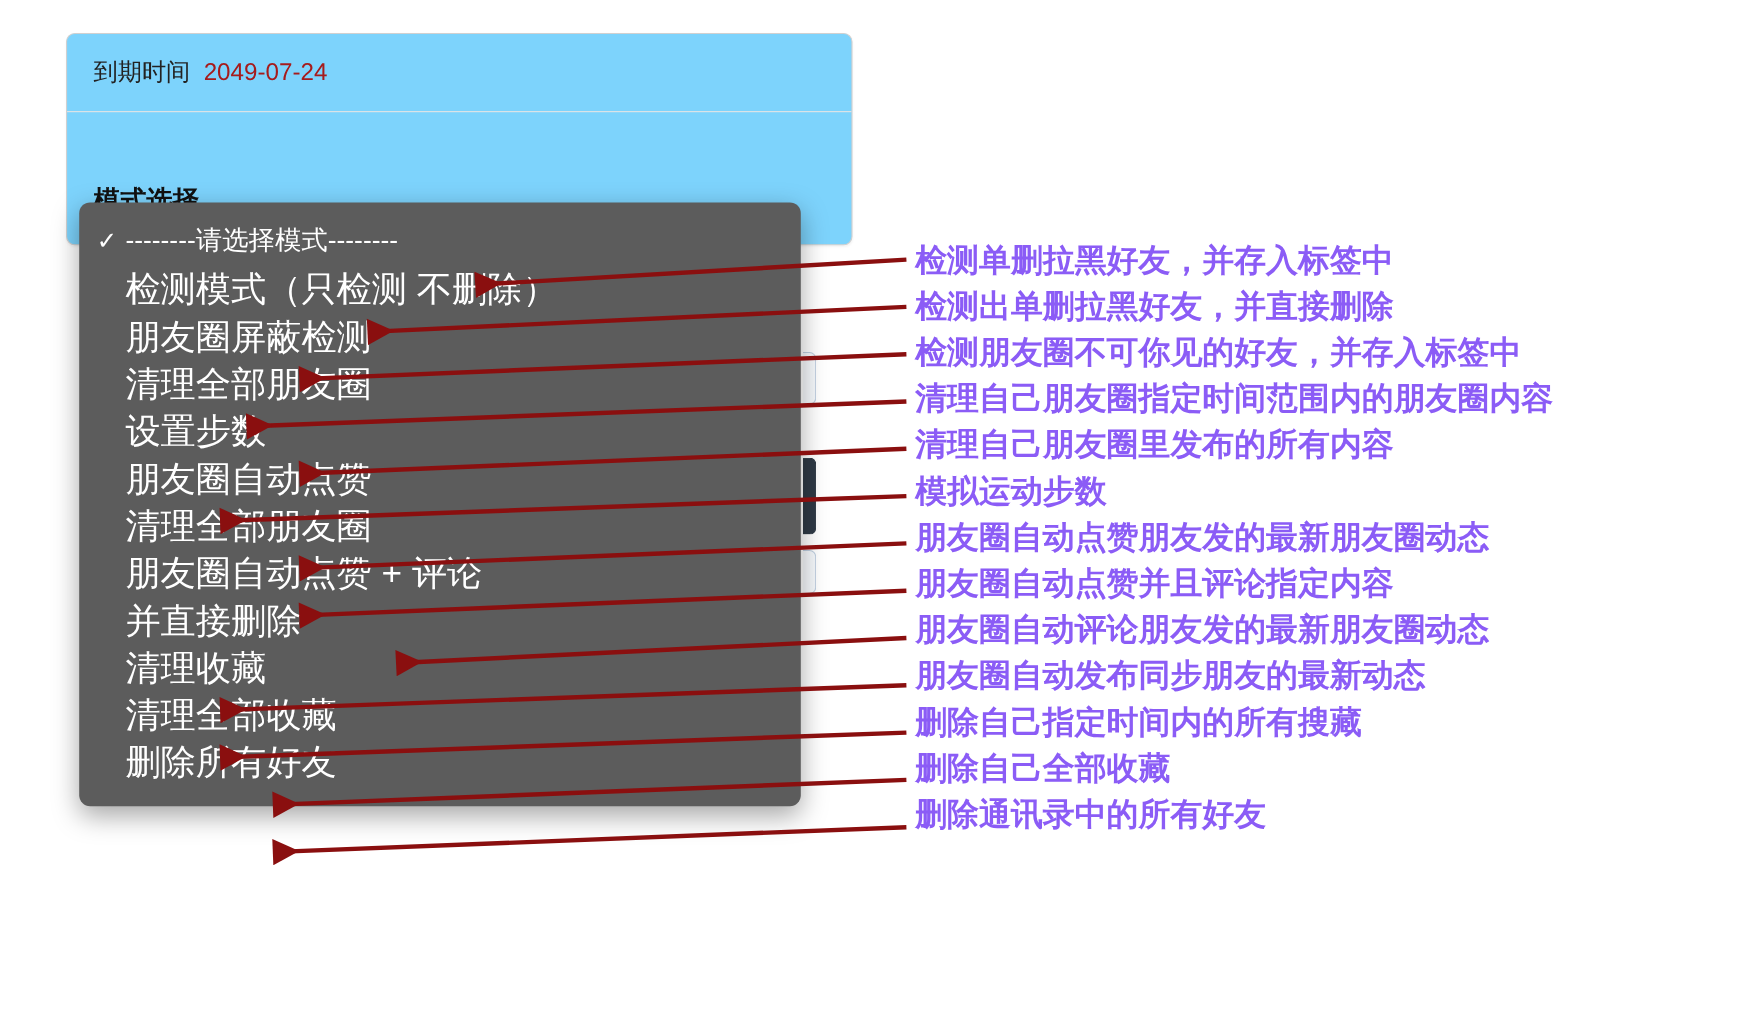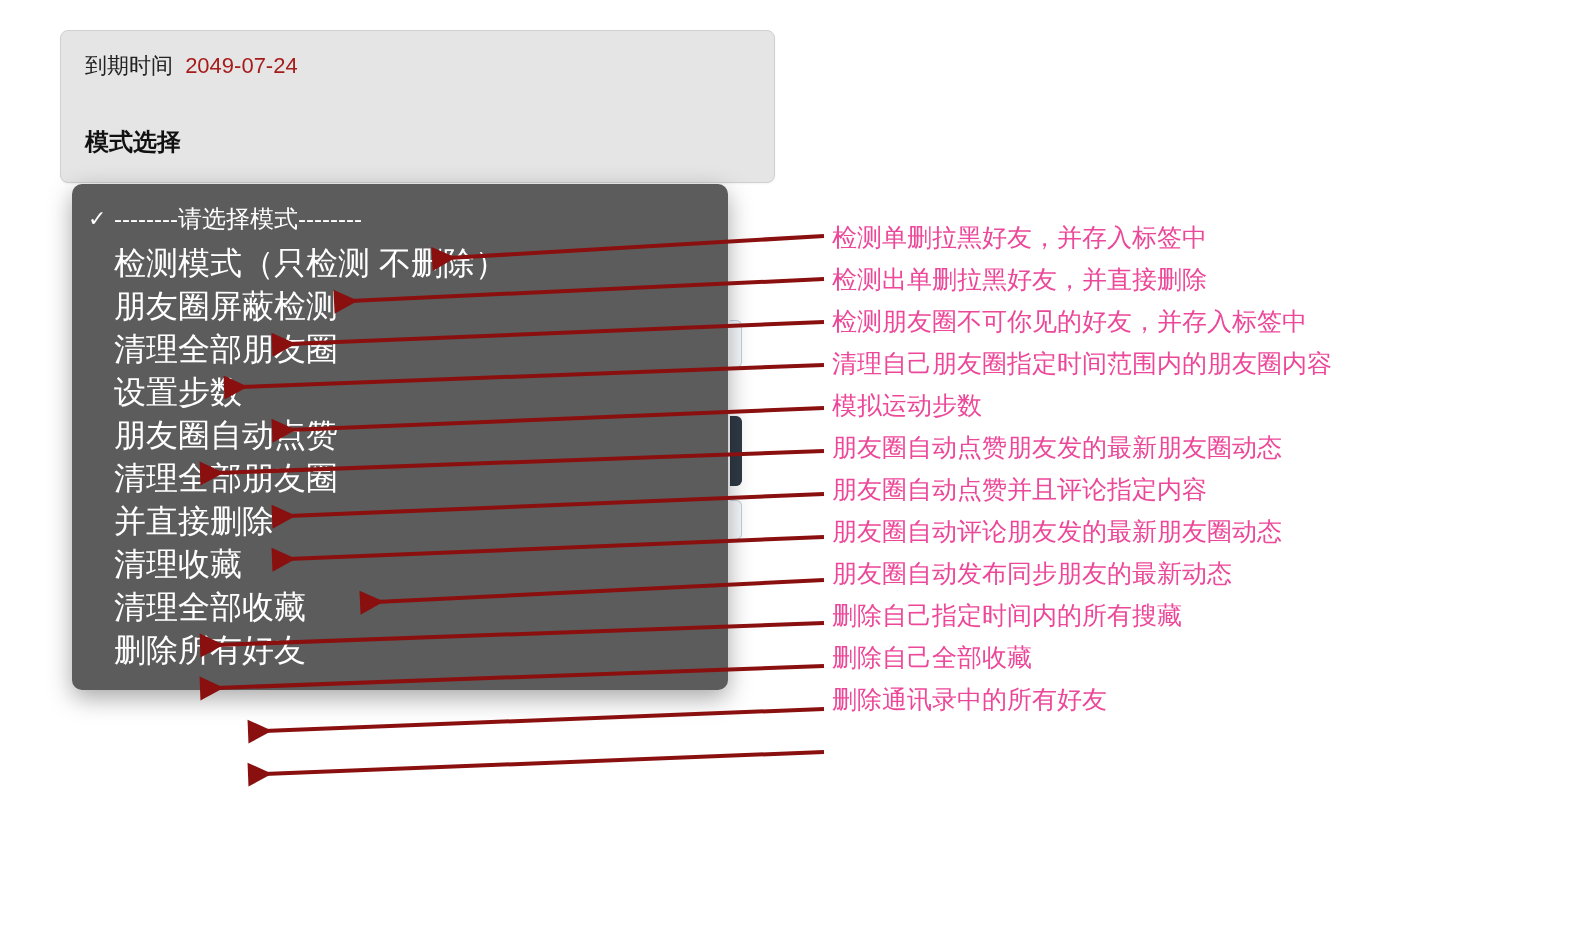--- a/index.html
+++ b/index.html
@@ -8,40 +8,41 @@
     background: #ffffff;
     width: 1588px;
     height: 941px;
     position: relative;
   }
   .panel {
     position: absolute;
     left: 60px;
     top: 30px;
     width: 715px;
-    background: #e5e5e5;
+    background: #7dd3fc;
     border: 1px solid #d0d0d0;
     border-radius: 8px;
     box-shadow: 0 1px 2px rgba(0,0,0,0.05);
   }
   .panel-header {
     padding: 20px 24px;
     border-bottom: 1px solid #e5e5e5;
     font-size: 22px;
     font-weight: 500;
   }
   .expiry-label { color: #222; }
   .expiry-date  { color: #a61b1b; margin-left: 6px; }
   .panel-body {
     padding: 24px;
   }
   .section-title {
     font-size: 24px;
     font-weight: 700;
     color: #111;
+    margin-top: 40px;
   }
 
   .dropdown {
     position: absolute;
     left: 72px;
     top: 184px;
     width: 656px;
     background: #5c5c5c;
     border-radius: 10px;
     padding: 12px 0 18px 0;
@@ -84,23 +85,23 @@
     cursor: pointer;
   }
 
   .annotations {
     position: absolute;
     left: 832px;
     top: 216px;
     width: 720px;
   }
   .anno {
-    color: #ec4899;
-    font-size: 25px;
-    font-weight: 400;
+    color: #8b5cf6;
+    font-size: 29px;
+    font-weight: 700;
     line-height: 42px;
     white-space: nowrap;
   }
 
   svg.arrow {
     position: absolute;
     pointer-events: none;
   }
 </style>
 </head>
@@ -127,32 +128,34 @@
     <span class="check">✓</span>
     <span>--------请选择模式--------</span>
   </div>
   <div id="dropdown-items">
       <div class="dropdown-item">检测模式（只检测 不删除）</div>
       <div class="dropdown-item">朋友圈屏蔽检测</div>
       <div class="dropdown-item">清理全部朋友圈</div>
       <div class="dropdown-item">设置步数</div>
       <div class="dropdown-item">朋友圈自动点赞</div>
       <div class="dropdown-item">清理全部朋友圈</div>
+      <div class="dropdown-item">朋友圈自动点赞 + 评论</div>
       <div class="dropdown-item">并直接删除</div>
       <div class="dropdown-item">清理收藏</div>
       <div class="dropdown-item">清理全部收藏</div>
       <div class="dropdown-item">删除所有好友</div>
     </div>
 </div>
 
 <div class="annotations" id="annotations">
     <div class="anno">检测单删拉黑好友，并存入标签中</div>
     <div class="anno">检测出单删拉黑好友，并直接删除</div>
     <div class="anno">检测朋友圈不可你见的好友，并存入标签中</div>
     <div class="anno">清理自己朋友圈指定时间范围内的朋友圈内容</div>
+    <div class="anno">清理自己朋友圈里发布的所有内容</div>
     <div class="anno">模拟运动步数</div>
     <div class="anno">朋友圈自动点赞朋友发的最新朋友圈动态</div>
     <div class="anno">朋友圈自动点赞并且评论指定内容</div>
     <div class="anno">朋友圈自动评论朋友发的最新朋友圈动态</div>
     <div class="anno">朋友圈自动发布同步朋友的最新动态</div>
     <div class="anno">删除自己指定时间内的所有搜藏</div>
     <div class="anno">删除自己全部收藏</div>
     <div class="anno">删除通讯录中的所有好友</div>
   </div>
 

